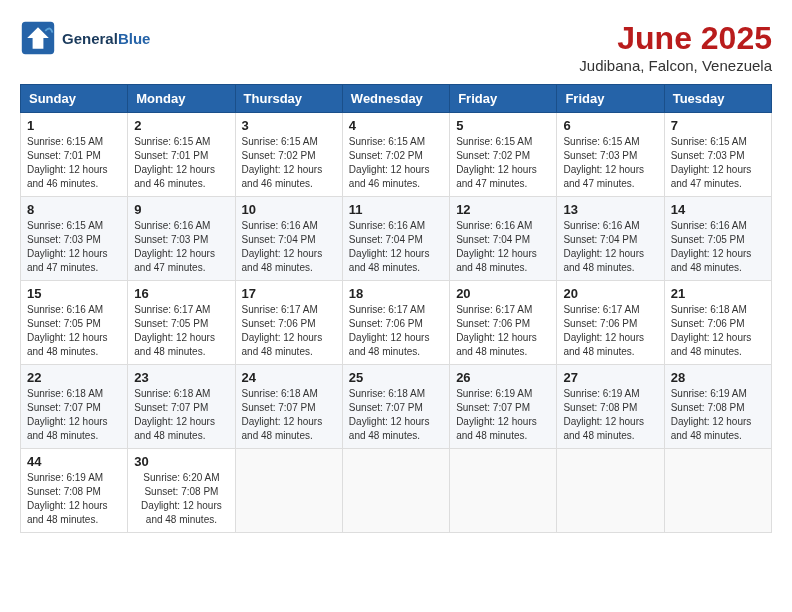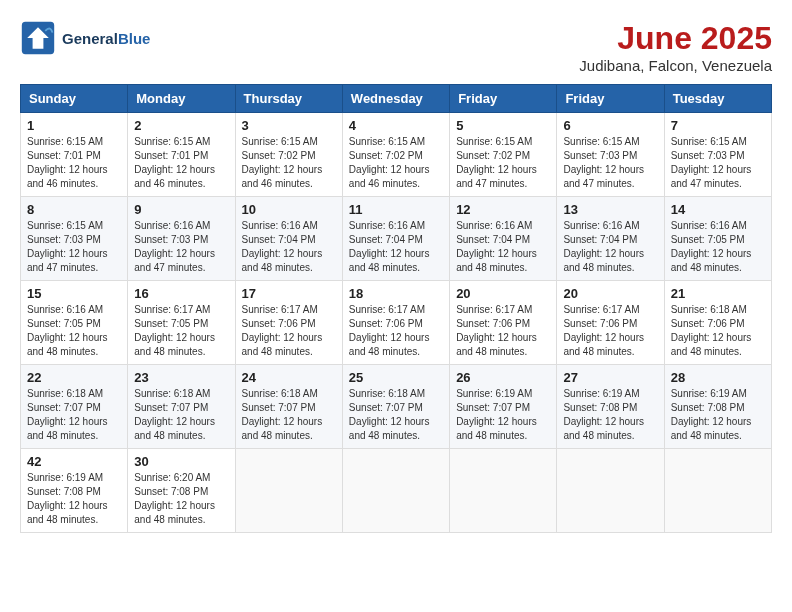--- a/index.html
+++ b/index.html
@@ -314,29 +314,29 @@
         <td>
           <span class="day-number">28</span>
           <div class="day-info" style="white-space: pre-line;">Sunrise: 6:19 AM
 Sunset: 7:08 PM
 Daylight: 12 hours
 and 48 minutes.</div>
         </td>
       </tr>
       <tr>
         <td>
-          <span class="day-number">42</span>
+          <span class="day-number">44</span>
           <div class="day-info" style="white-space: pre-line;">Sunrise: 6:19 AM
 Sunset: 7:08 PM
 Daylight: 12 hours
 and 48 minutes.</div>
         </td>
         <td>
           <span class="day-number">30</span>
-          <div class="day-info" style="white-space: pre-line;">Sunrise: 6:20 AM
+          <div class="day-info" style="white-space: pre-line; text-align: center;">Sunrise: 6:20 AM
 Sunset: 7:08 PM
 Daylight: 12 hours
 and 48 minutes.</div>
         </td>
         <td class="empty-cell"></td>
         <td class="empty-cell"></td>
         <td class="empty-cell"></td>
         <td class="empty-cell"></td>
         <td class="empty-cell"></td>
       </tr>

